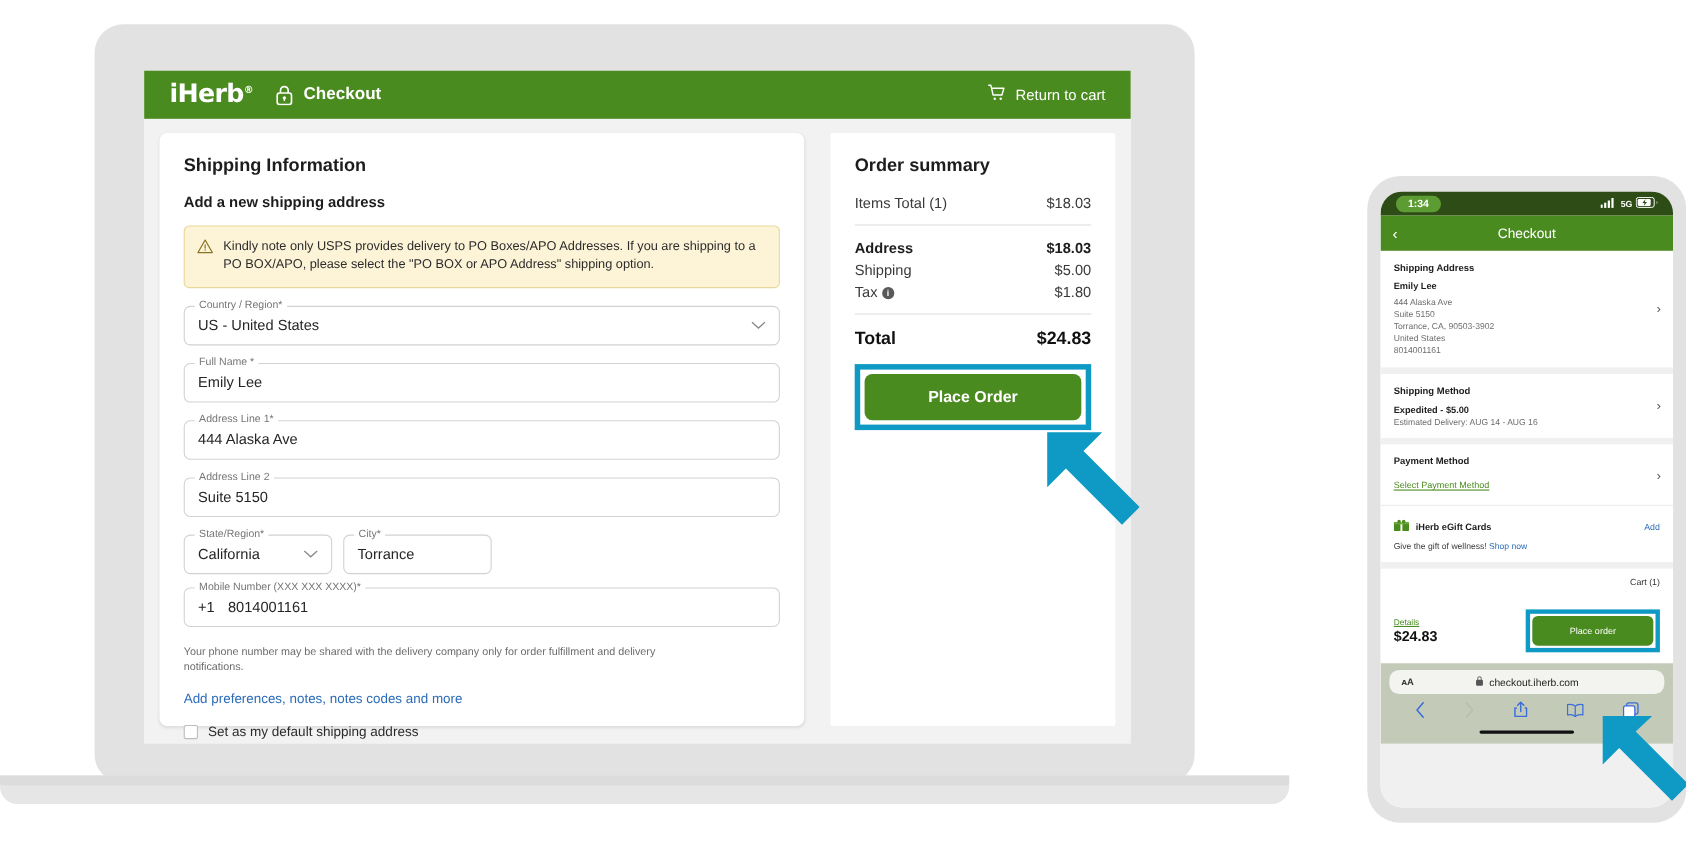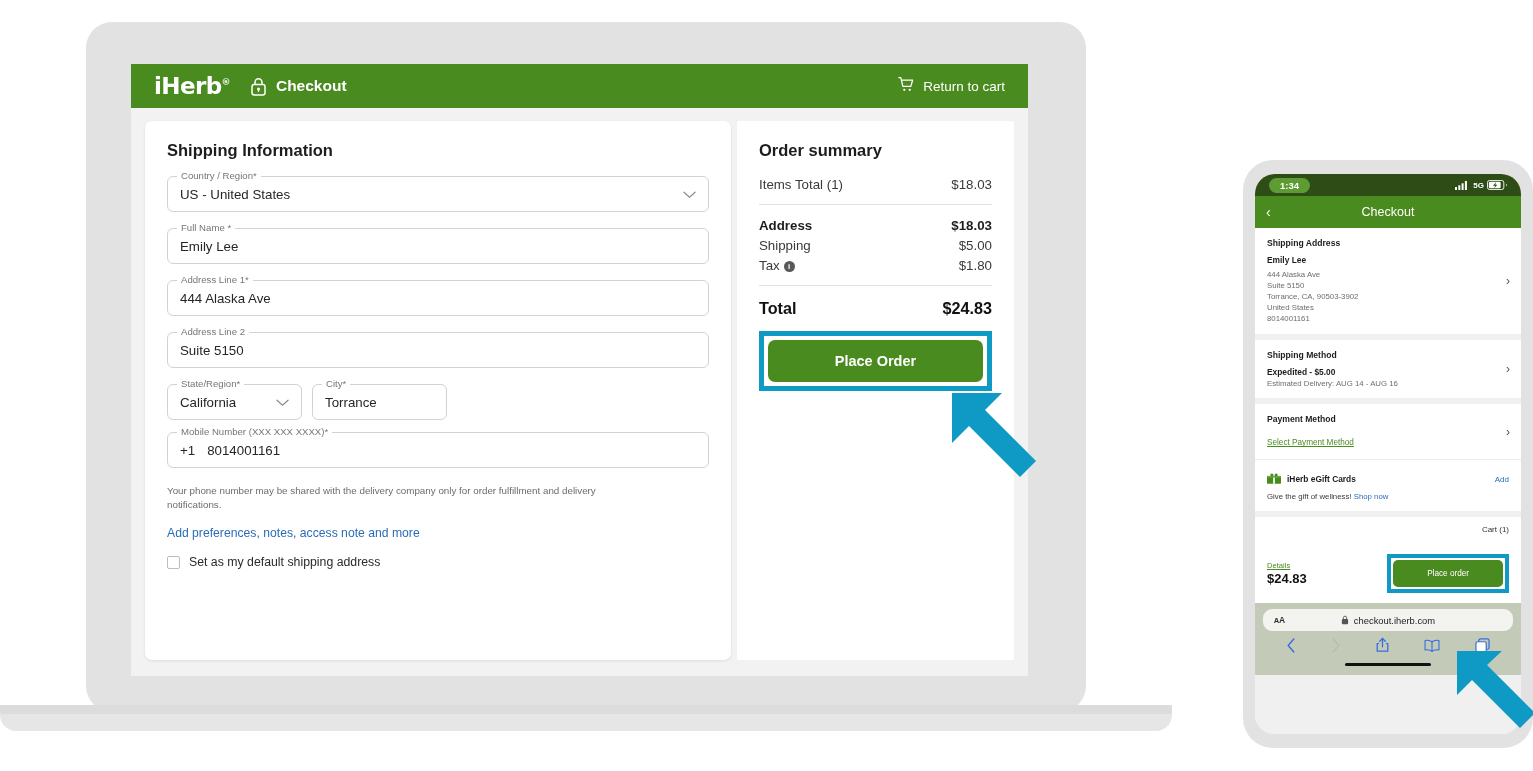--- a/index.html
+++ b/index.html
@@ -44,21 +44,21 @@
   .ih-checkout-title {
     color:#fff; font-size:15.5px; font-weight:bold; margin-left:9px;
   }
   .return-cart {
     position:absolute; right:23px; top:50%; transform:translateY(-50%);
     display:flex; align-items:center; gap:8px;
     color:#fff; font-size:13.5px;
   }
 
   
-  .ih-body { display:flex; padding:13px 14px 16px 14px; gap:6px; background:#f2f2f2; height:568px; }
+  .ih-body { display:flex; padding:13px 14px 16px 14px; gap:24px; background:#f2f2f2; height:568px; }
   .form-card {
     width:586px; background:#fff; border-radius:7px; padding:20px 22px 0 22px;
     box-shadow:0 1px 3px rgba(0,0,0,.09);
   }
   .summary-card {
     flex:1; background:#fff; border-radius:2px; padding:20px 22px;
   }
 
   .sec-title { font-size:16.5px; font-weight:bold; color:#1d1d1d; margin-bottom:16px;}
   .sub-title { font-size:13.5px; font-weight:bold; color:#1d1d1d; margin-bottom:14px;}
@@ -211,21 +211,32 @@
             </svg>
           </span>
           <span>Return to cart</span>
         </div>
       </div>
 
       <div class="ih-body">
 
         <div class="form-card">
           <div class="sec-title">Shipping Information</div>
-
+          <div class="sub-title">Add a new shipping address</div>
+
+          <div class="notice">
+            <span style="flex:0 0 auto;padding-top:1px;">
+              <svg width="15" height="14" viewBox="0 0 16 15" fill="none">
+                <path d="M8 1.3L15 13.5H1L8 1.3z" stroke="#8a7320" stroke-width="1.2" stroke-linejoin="round"></path>
+                <rect x="7.4" y="5.6" width="1.2" height="4" fill="#8a7320"></rect>
+                <rect x="7.4" y="10.4" width="1.2" height="1.3" fill="#8a7320"></rect>
+              </svg>
+            </span>
+            <div class="notice-text">Kindly note only USPS provides delivery to PO Boxes/APO Addresses. If you are shipping to a PO BOX/APO, please select the "PO BOX or APO Address" shipping option.</div>
+          </div>
 
           <div class="field">
             <span class="field-label">Country / Region*</span>
             <span class="field-value">US - United States</span>
             <span class="chev">
               <svg width="13" height="8" viewBox="0 0 14 8">
                   <path d="M1 1l6 5.4L13 1" stroke="#8a8a8a" stroke-width="1.3" fill="none" stroke-linecap="round"></path>
                 </svg>
             </span>
           </div>
@@ -262,21 +273,21 @@
           </div>
 
           <div class="field">
             <span class="field-label">Mobile Number (XXX XXX XXXX)*</span>
             <span class="field-value phone-pfx">+1</span>
             <span class="field-value">8014001161</span>
           </div>
 
           <div class="hint">Your phone number may be shared with the delivery company only for order fulfillment and delivery notifications.</div>
 
-          <div class="link-blue">Add preferences, notes, access note and more</div>
+          <div class="link-blue">Add preferences, notes, notes codes and more</div>
 
           <div class="checkrow">
             <span class="cbox"></span>
             <span>Set as my default shipping address</span>
           </div>
 
           
         </div>
 
         <div class="summary-card">

